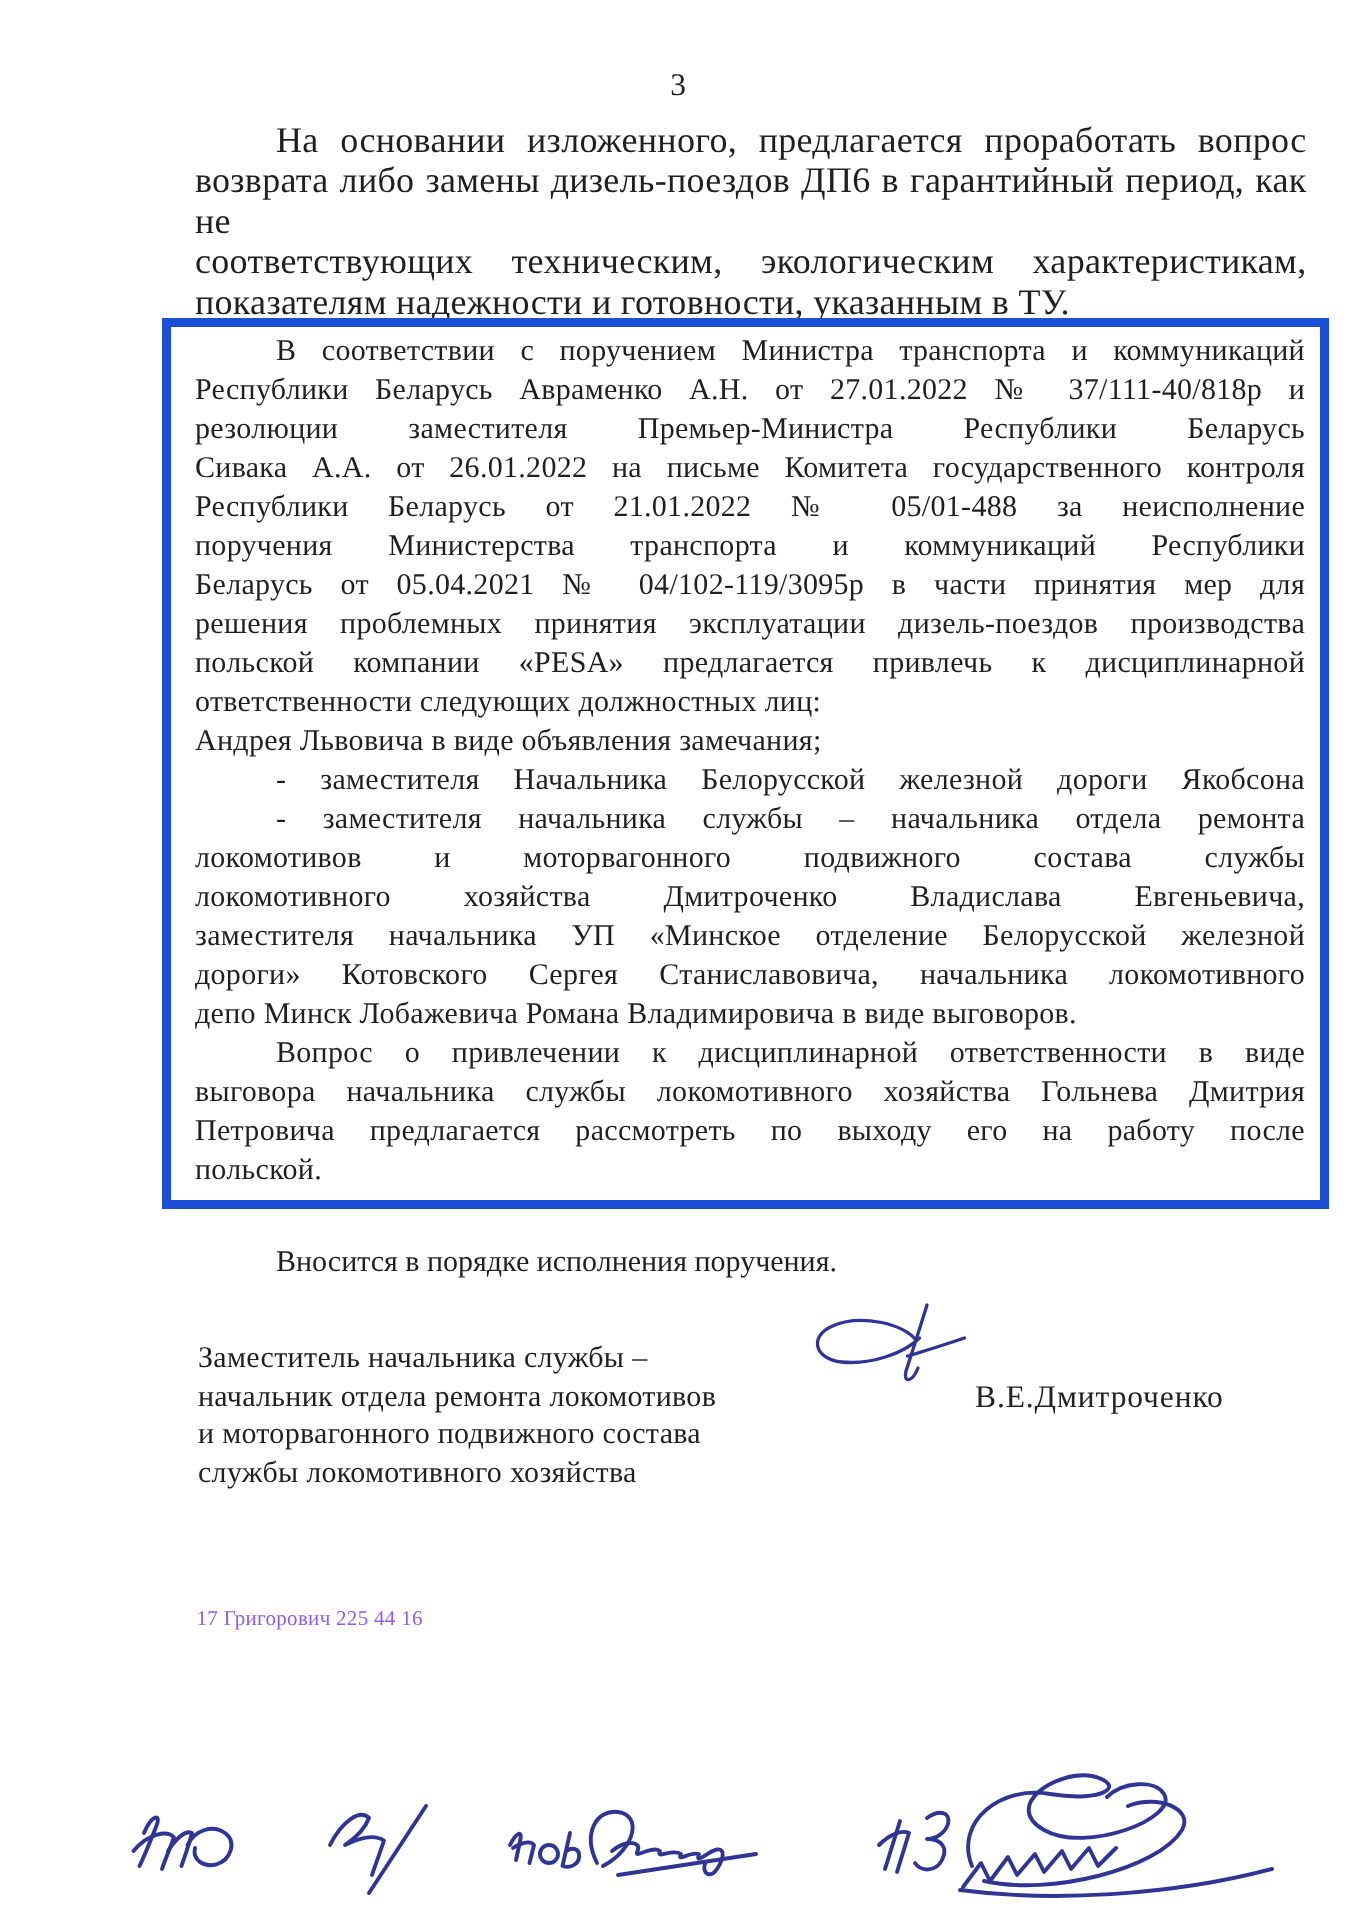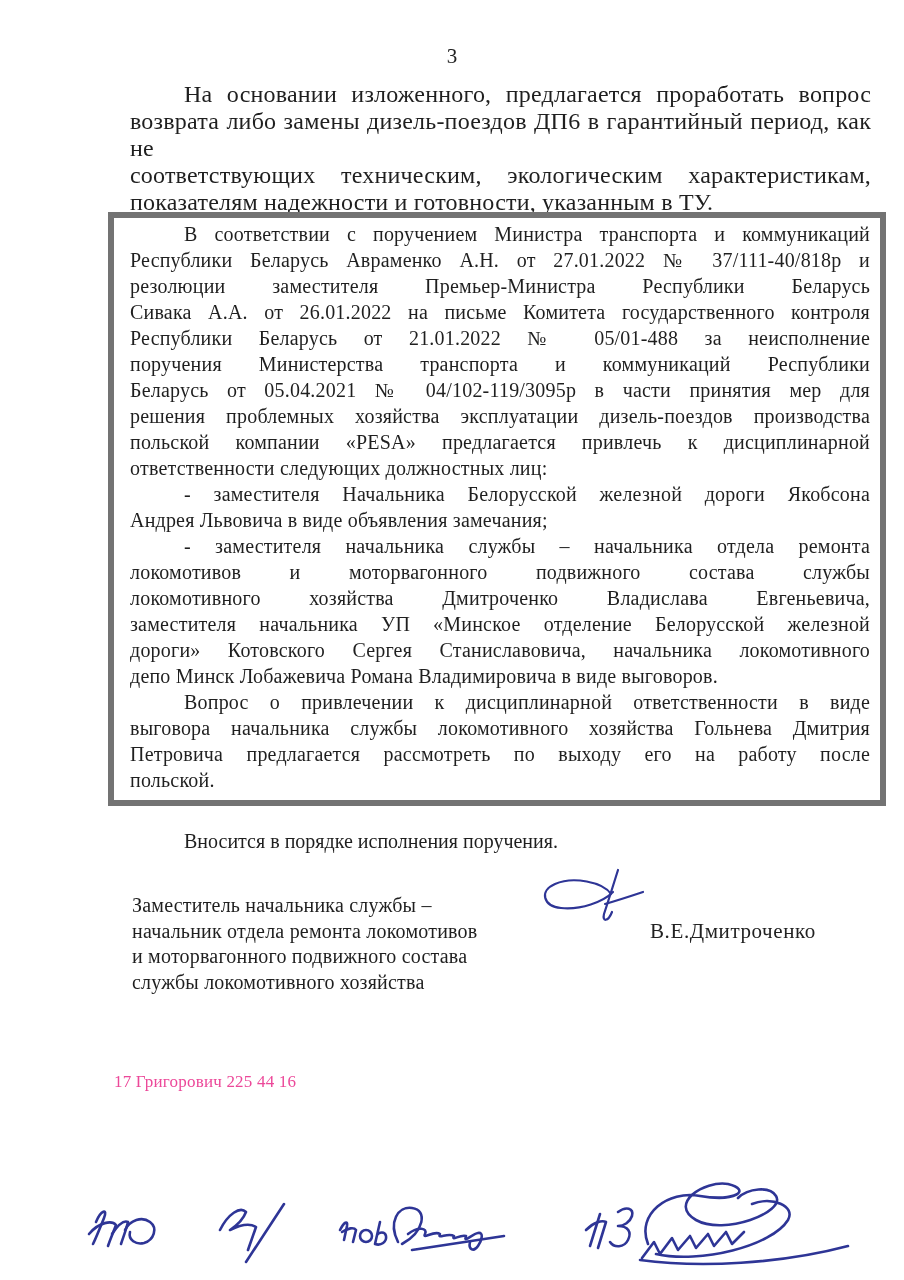--- a/index.html
+++ b/index.html
@@ -16,38 +16,38 @@
     text-align:center;font-size:21px;color:#222;
   }
   .textcol{position:absolute;left:130px;width:741px;}
   .intro{top:81px;line-height:27px;font-size:24px;letter-spacing:.2px;}
   .line{text-align:justify;text-align-last:justify;white-space:normal;}
   .line.first{text-indent:54px;}
   .line.last{text-align-last:left;}
   .highlight-box{
     position:absolute;left:108px;top:212px;width:778px;
     box-sizing:border-box;
-    border:6px solid #737373;
+    border:6px solid #1d4ed8;
     padding:3px 10px 7px 16px;
     background:transparent;
   }
   .highlight-box .para{line-height:26px;font-size:20px;letter-spacing:.2px;}
   .closing{top:796px;line-height:27px;font-size:20px;}
   .closing .line{text-align:left;text-align-last:left;text-indent:54px;margin-top:32px;}
   .sig-title{
     position:absolute;left:132px;top:853px;width:430px;
     font-size:20px;line-height:25.5px;letter-spacing:.2px;margin-top:40px;
   }
   .signer-name{
     position:absolute;left:650px;top:919px;width:210px;
     font-size:21px;letter-spacing:.6px;color:#222;
   }
   .footer-ref{
-    position:absolute;left:114px;top:1072px;
-    font-size:17px;color:#ec4899;letter-spacing:.2px;
+    position:absolute;left:131px;top:1072px;
+    font-size:14px;color:#8b5cf6;letter-spacing:.2px;
   }
   .main-sig{position:absolute;left:523px;top:864px;}
   .bottom-sigs{position:absolute;left:0;top:1170px;}
   svg path{fill:none;stroke:#2e3596;stroke-linecap:round;stroke-linejoin:round;}
   .main-sig path{stroke-width:2.2;}
   .bottom-sigs path{stroke-width:2.6;}
 </style>
 </head>
 <body>
 
@@ -64,27 +64,27 @@
 
   <div class="highlight-box">
     <div class="para">
       <div class="line first">В соответствии с поручением Министра транспорта и коммуникаций</div>
       <div class="line">Республики Беларусь Авраменко А.Н. от 27.01.2022 № 37/111-40/818р и</div>
       <div class="line">резолюции заместителя Премьер-Министра Республики Беларусь</div>
       <div class="line">Сивака А.А. от 26.01.2022 на письме Комитета государственного контроля</div>
       <div class="line">Республики Беларусь от 21.01.2022 № 05/01-488 за неисполнение</div>
       <div class="line">поручения Министерства транспорта и коммуникаций Республики</div>
       <div class="line">Беларусь от 05.04.2021 № 04/102-119/3095р в части принятия мер для</div>
-      <div class="line">решения проблемных хозяйства эксплуатации дизель-поездов производства</div>
+      <div class="line">решения проблемных принятия эксплуатации дизель-поездов производства</div>
       <div class="line">польской компании «PESA» предлагается привлечь к дисциплинарной</div>
       <div class="line last">ответственности следующих должностных лиц:</div>
     </div>
     <div class="para">
+      <div class="line last">Андрея Львовича в виде объявления замечания;</div>
       <div class="line first">- заместителя Начальника Белорусской железной дороги Якобсона</div>
-      <div class="line last">Андрея Львовича в виде объявления замечания;</div>
     </div>
     <div class="para">
       <div class="line first">- заместителя начальника службы – начальника отдела ремонта</div>
       <div class="line">локомотивов и моторвагонного подвижного состава службы</div>
       <div class="line">локомотивного хозяйства Дмитроченко Владислава Евгеньевича,</div>
       <div class="line">заместителя начальника УП «Минское отделение Белорусской железной</div>
       <div class="line">дороги» Котовского Сергея Станиславовича, начальника локомотивного</div>
       <div class="line last">депо Минск Лобажевича Романа Владимировича в виде выговоров.</div>
     </div>
     <div class="para">

